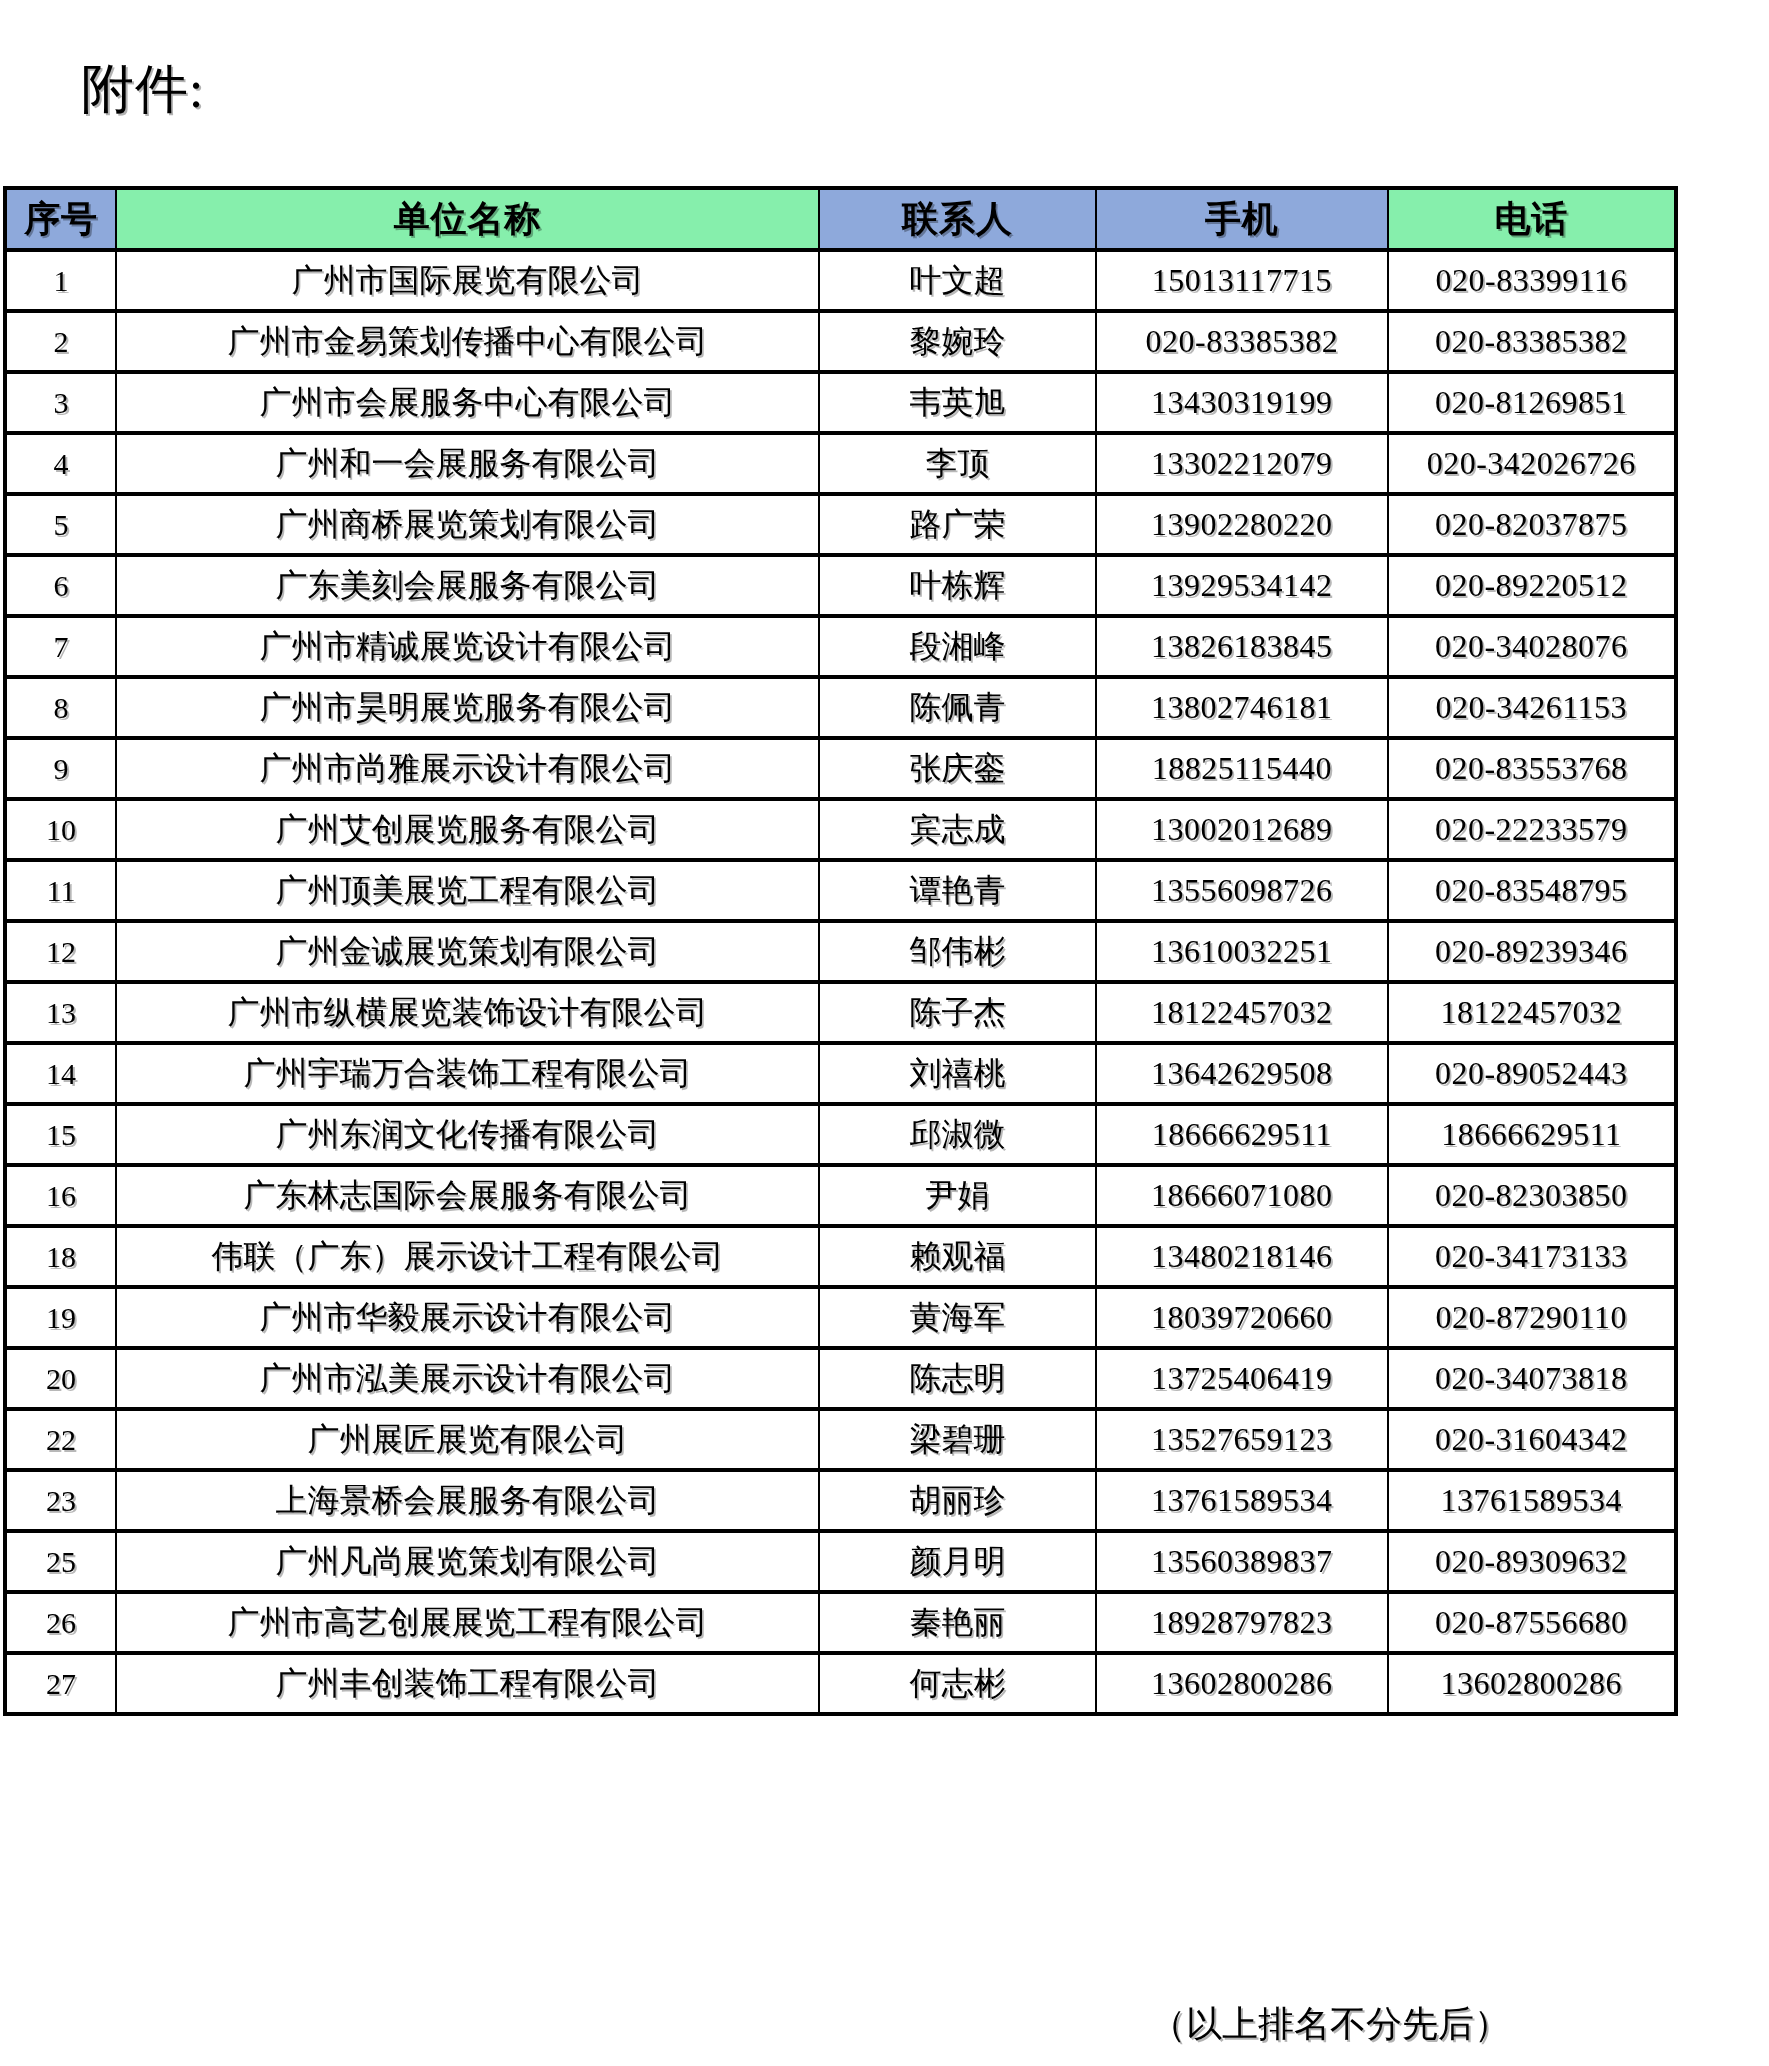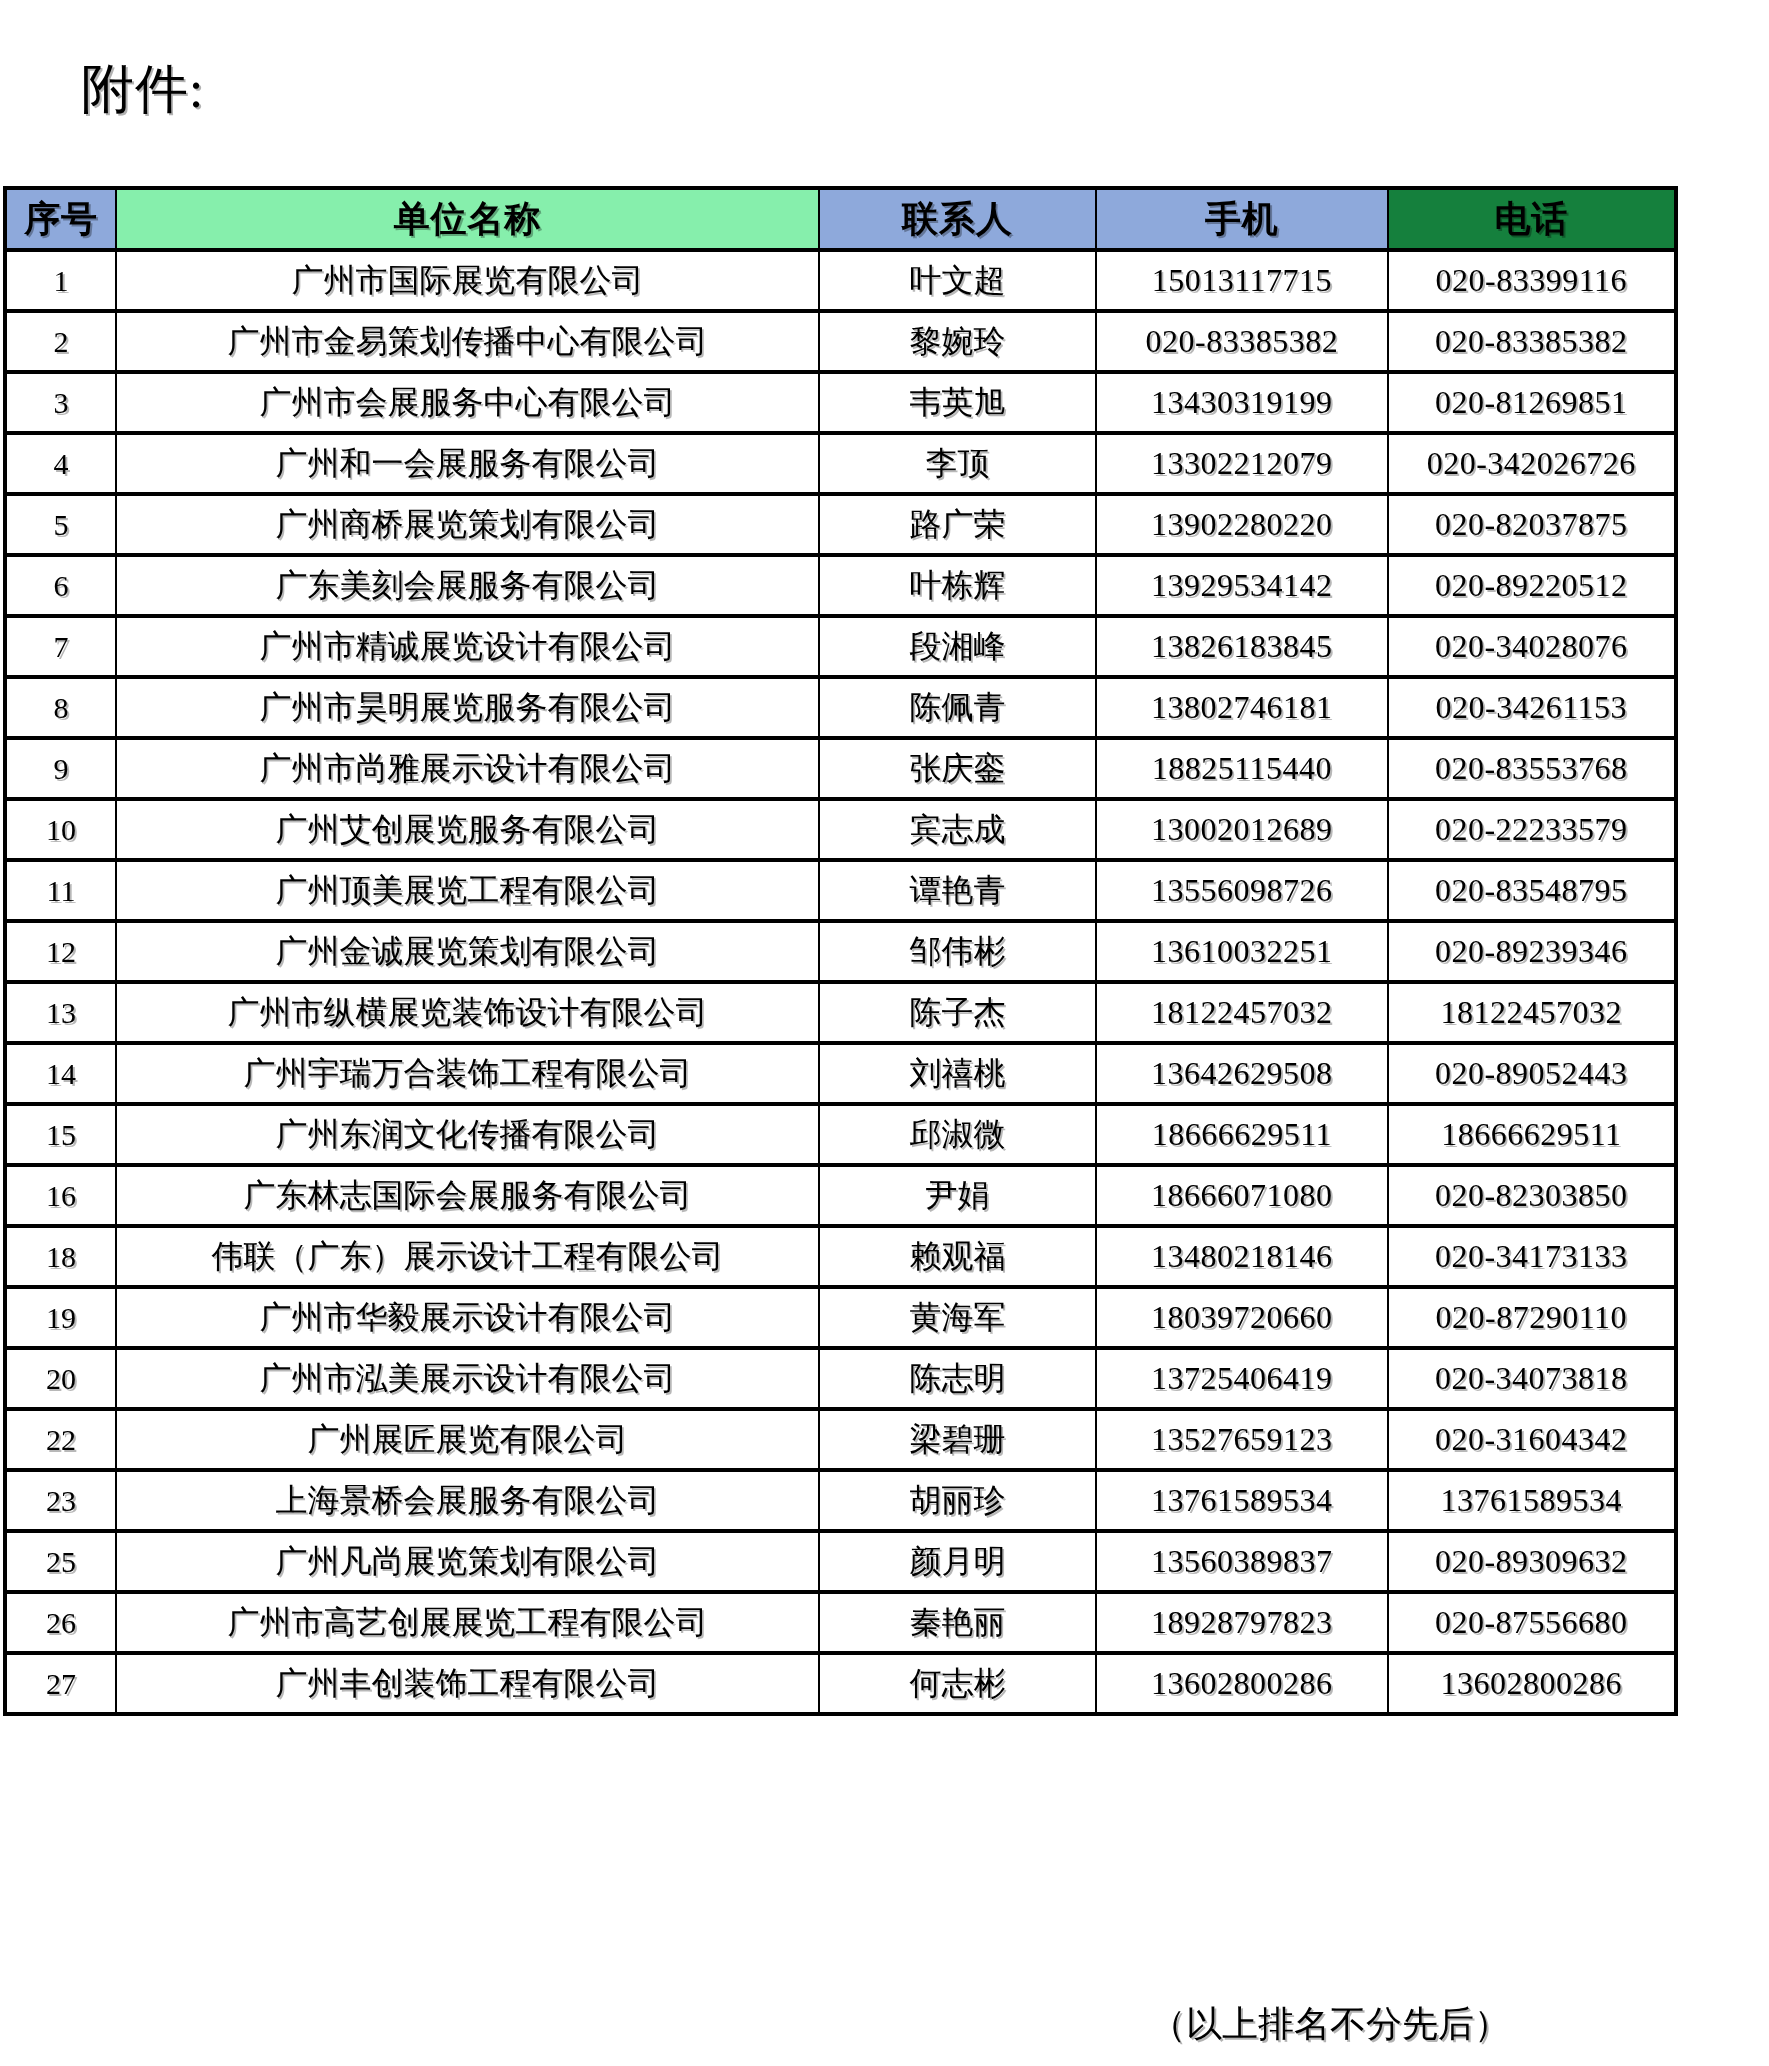--- a/index.html
+++ b/index.html
@@ -99,21 +99,21 @@
         <col class="c3">
         <col class="c4">
         <col class="c5">
     </colgroup>
     <thead>
       <tr id="header-row">
           <th style="background: rgb(142, 169, 219);">序号</th>
           <th style="background: #86efac; margin-left: 26px;">单位名称</th>
           <th style="background: rgb(142, 169, 219);">联系人</th>
           <th style="background: rgb(142, 169, 219);">手机</th>
-          <th style="background: #15803d;">电话</th>
+          <th style="background: #86efac;">电话</th>
         </tr>
     </thead>
     <tbody id="table-body">
   <tr>
     <td class="c-no">1</td>
     <td class="c-company">广州市国际展览有限公司</td>
     <td class="c-contact">叶文超</td>
     <td class="c-mobile">15013117715</td>
     <td class="c-phone">020-83399116</td>
   </tr>

